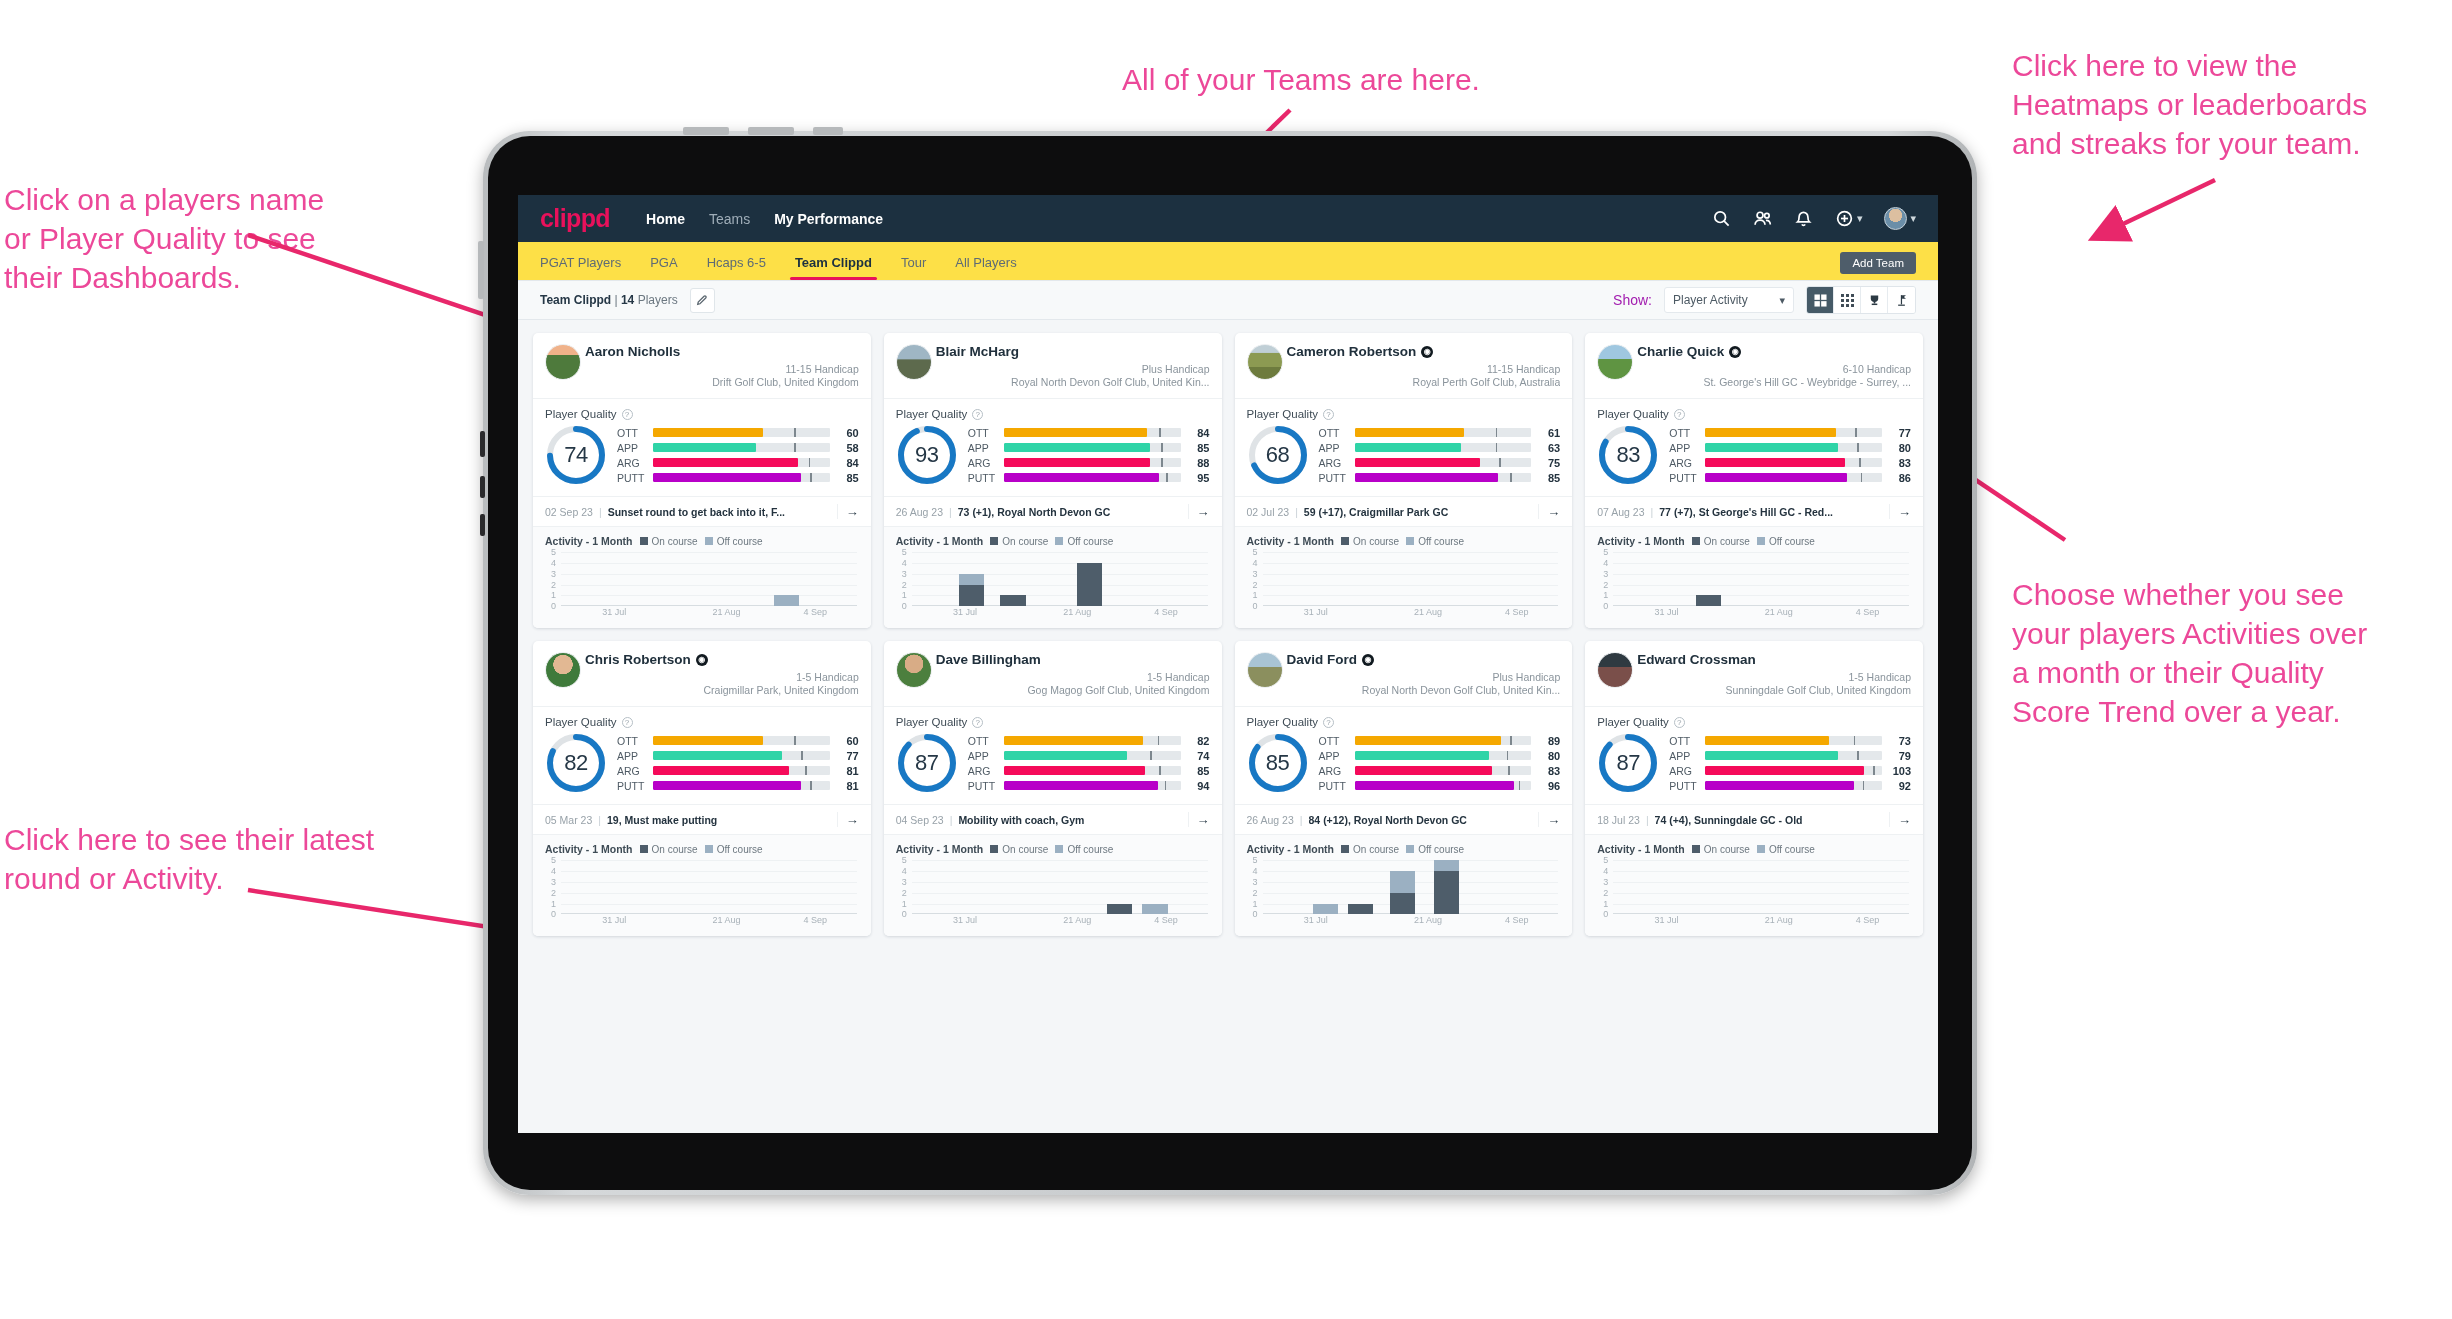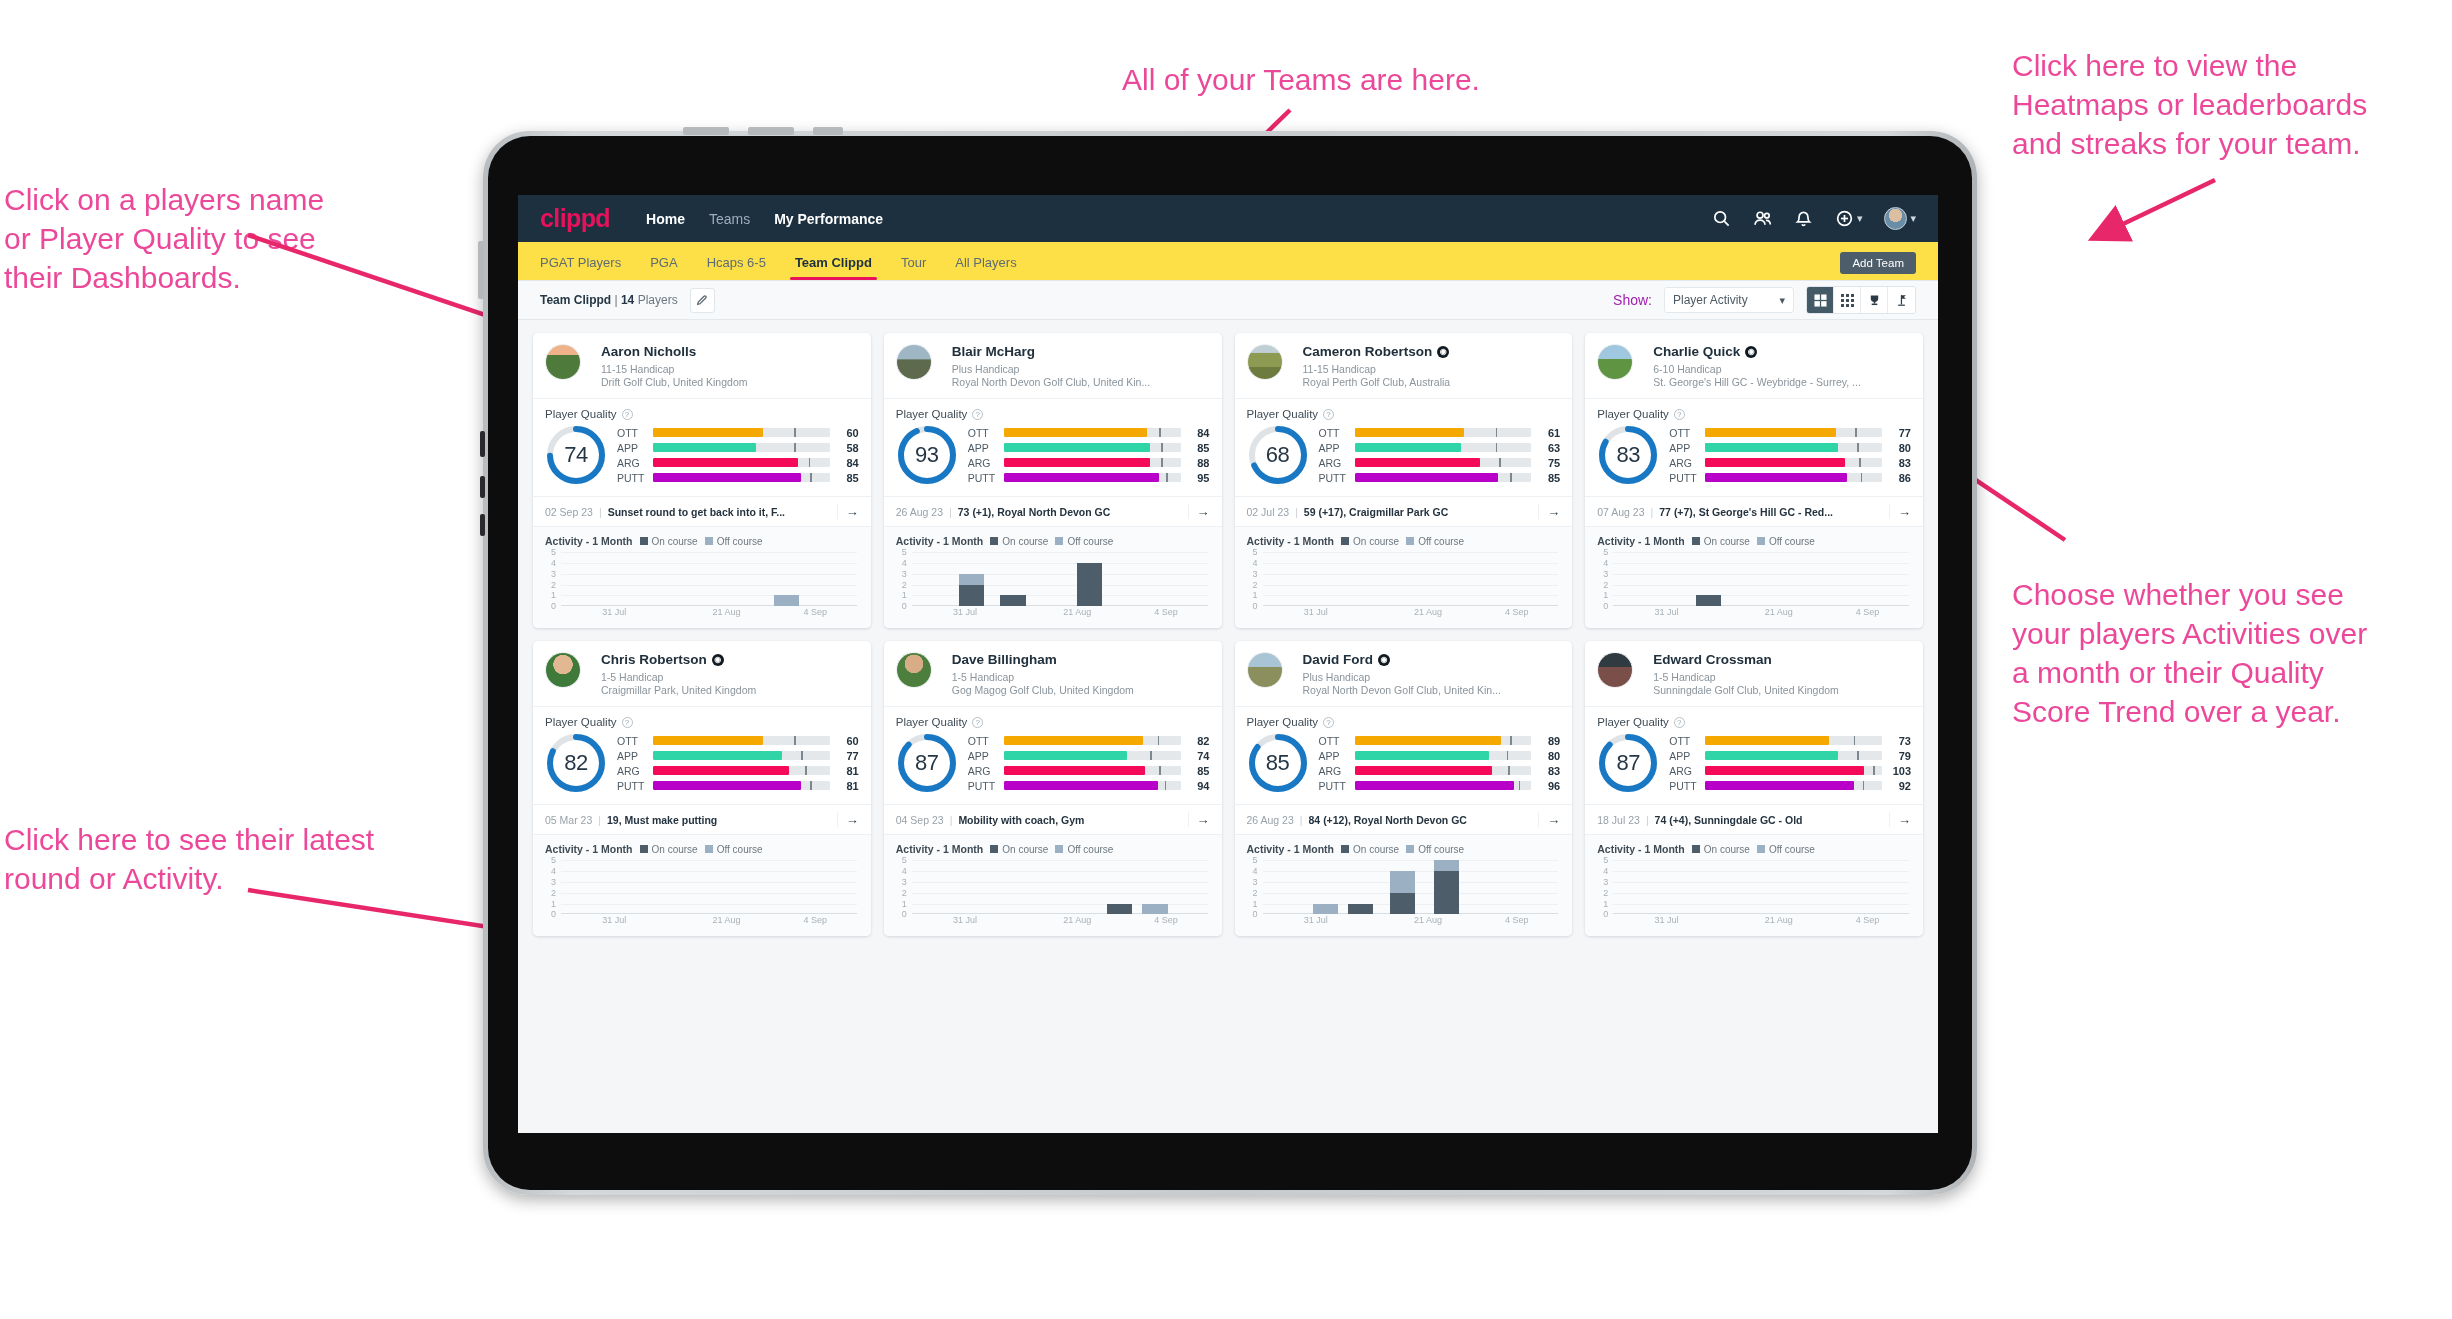--- a/index.html
+++ b/index.html
@@ -123,21 +123,21 @@
   .vbtn.active { background:#455a67; }
 
   
   #grid {
     padding: 13px 15px; display:grid; grid-template-columns: repeat(4, 1fr); gap: 13px;
   }
   .card {
     background:#ffffff; border-radius:5px; box-shadow:0 1px 3px rgba(20,40,60,.15);
     overflow:hidden;
   }
-  .card-head { display:flex; gap:20px; padding:11px 12px 10px 12px; align-items:flex-start; }
+  .card-head { display:flex; gap:4px; padding:11px 12px 10px 12px; align-items:flex-start;text-align:right; }
   .pavatar { width:36px; height:36px; border-radius:50%; flex:none; border:1.5px solid #eceff1; background-size:cover; }
   .a0 { background: linear-gradient(180deg,#f0b28a 0 28%, #4e7a3c 29% 100%); }
   .a1 { background: linear-gradient(180deg,#9fb6c4 0 42%, #5d6a4d 43% 100%); }
   .a2 { background: linear-gradient(180deg,#c0cfd6 0 22%, #8c9a52 23% 65%, #6d7b3e 66% 100%); }
   .a3 { background: linear-gradient(180deg,#9fc7e0 0 40%, #5f9442 41% 100%); }
   .a4 { background: radial-gradient(circle at 50% 34%, #e2b893 0 34%, #3f7a3b 35% 100%); }
   .a5 { background: radial-gradient(circle at 50% 32%, #d8ac86 0 32%, #4c7f3e 33% 100%); }
   .a6 { background: linear-gradient(180deg,#a9c4d4 0 40%, #8b8f5e 41% 100%); }
   .a7 { background: linear-gradient(180deg,#2f3a41 0 40%, #7a4f4a 41% 100%); }
   .pname { font-size:13.5px; font-weight:700; color:#20303c; display:flex; align-items:center; gap:5px; line-height:1.2; cursor:pointer;}

